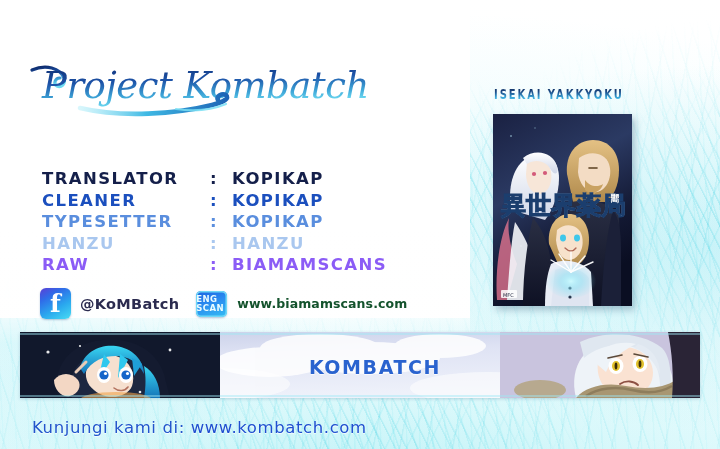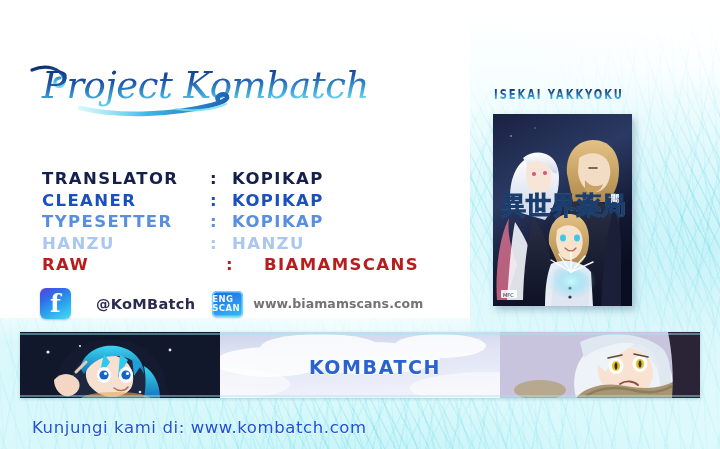--- a/index.html
+++ b/index.html
@@ -129,21 +129,21 @@
   }
   .fb-icon span {
     position:absolute; left:0; right:0; top:50%;
     transform:translateY(-52%);
     text-align:center;
     font-family:"DejaVu Serif", serif;
     font-weight:bold; font-size:25px; color:#ffffff;
     line-height:1;
   }
   .fb-handle {
-    margin-left:25px;
+    margin-left:9px;
     font-family:"DejaVu Sans", sans-serif;
     font-size:14.5px; font-weight:bold; color:#2b2b4f;
     letter-spacing:0.3px;
   }
   .eng-badge {
     margin-left:17px; flex:0 0 auto;
     width:31px; height:26px; border-radius:5px;
     background:linear-gradient(160deg, #1b63e0 0%, #2a8bf0 45%, #35bdf3 100%);
     box-shadow:0 0 0 1.5px #6fd8f7 inset, 0 1px 2px rgba(30,80,140,.35);
     display:flex; flex-direction:column;
@@ -151,21 +151,21 @@
     line-height:1;
   }
   .eng-badge b {
     font-family:"DejaVu Sans", sans-serif;
     font-size:8.5px; font-weight:bold; color:#eafcff;
     letter-spacing:0.4px;
   }
   .raw-url {
     margin-left:10px;
     font-family:"DejaVu Sans", sans-serif;
-    font-size:12.5px; font-weight:bold; color:#737373;
+    font-size:12.5px; font-weight:bold; color:#14532d;
     letter-spacing:0.1px;
   }
 
   
   .cover-wrap {
     position:absolute; left:493px; top:114px; width:139px; height:192px;
     box-shadow:3px 4px 7px rgba(70,110,140,0.38);
     background:#f97316; overflow:hidden;
   }
   .cover-wrap svg { display:block; width:139px; height:192px; }
@@ -262,21 +262,21 @@
     <div class="credit-row" style="color: rgb(90, 142, 222);">
       <span class="credit-role">TYPESETTER</span>
       <span class="credit-sep">:</span>
       <span class="credit-name">KOPIKAP</span>
     </div>
     <div class="credit-row" style="color: rgb(169, 199, 239);">
       <span class="credit-role">HANZU</span>
       <span class="credit-sep">:</span>
       <span class="credit-name">HANZU</span>
     </div>
-    <div class="credit-row" style="color: #b91c1c; gap: 16px;">
+    <div class="credit-row" style="color: #8b5cf6;">
       <span class="credit-role">RAW</span>
       <span class="credit-sep">:</span>
       <span class="credit-name">BIAMAMSCANS</span>
     </div>
   </div>
 
   <div class="social-row">
     <div class="fb-icon">
       <span>f</span>
     </div>

